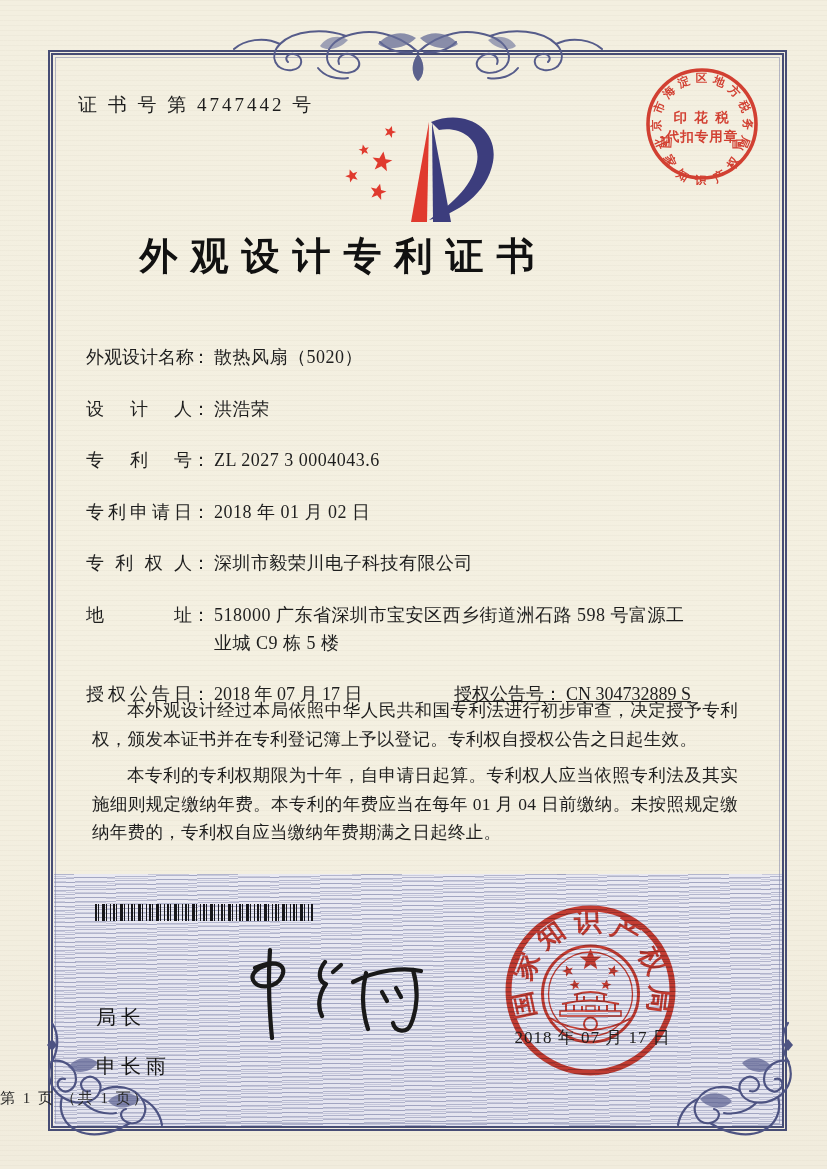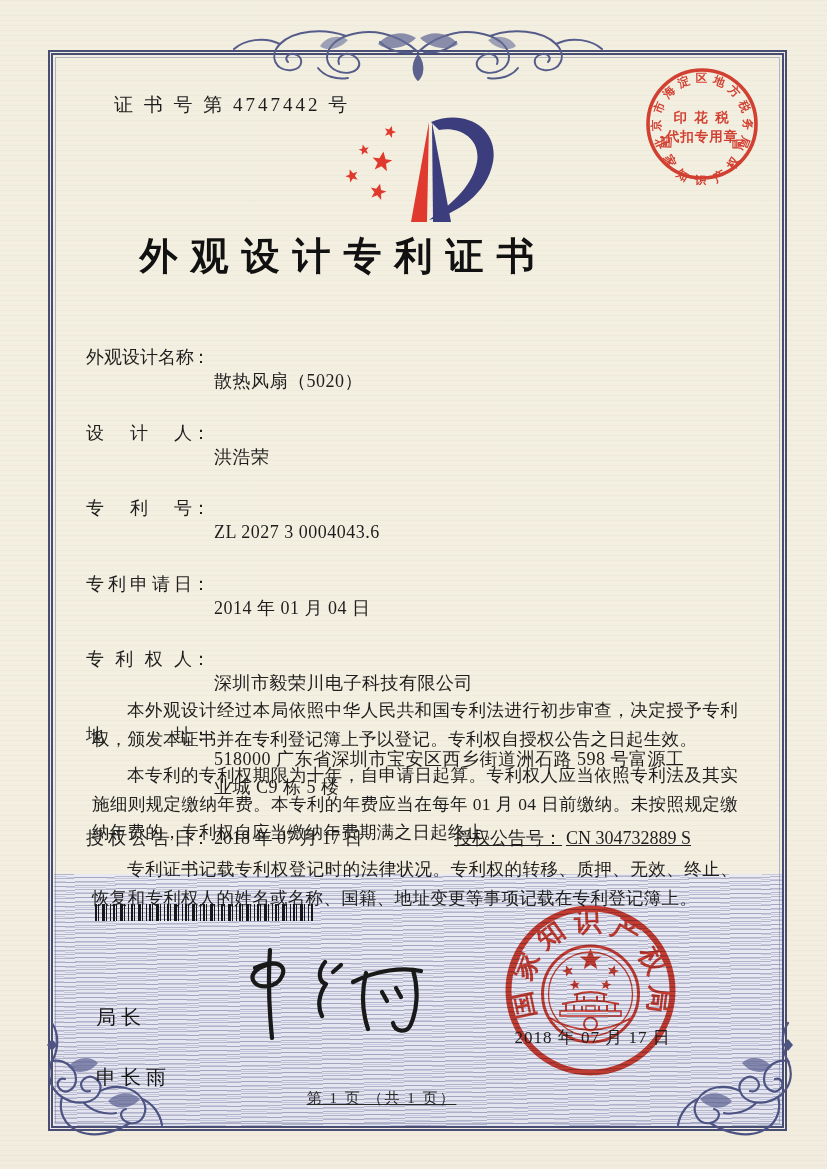--- a/index.html
+++ b/index.html
@@ -19,52 +19,52 @@
     border:5px double #474d75;box-sizing:border-box;pointer-events:none;z-index:2;}
   .frame-inner{position:absolute;left:55px;top:57px;width:725px;height:1067px;
     border:1px solid rgba(125,131,168,.55);box-sizing:border-box;pointer-events:none;z-index:2;}
   
   .waves{position:absolute;left:54px;top:874px;width:728px;height:252px;z-index:1;
     background:
       repeating-linear-gradient(178.6deg, rgba(125,130,168,.50) 0 1px, rgba(0,0,0,0) 1px 4px),
       repeating-linear-gradient(181.4deg, rgba(125,130,168,.30) 0 1px, rgba(0,0,0,0) 1px 5px),
       linear-gradient(180deg,#e9e9f2,#e4e4ef);
   }
-  .cert-no{position:absolute;left:78px;top:92px;font-size:19px;letter-spacing:3px;color:#1d1d1d;z-index:3;margin-left:36px;}
+  .cert-no{position:absolute;left:78px;top:92px;font-size:19px;letter-spacing:3px;color:#1d1d1d;z-index:3;}
   .title{position:absolute;left:0;top:231px;width:687px;text-align:center;
     font-size:38px;font-weight:700;letter-spacing:13px;color:#111;z-index:3;}
   .logo{position:absolute;left:333px;top:110px;z-index:3;}
   .tax-stamp{position:absolute;left:641px;top:63px;z-index:4;mix-blend-mode:multiply;opacity:.95;}
   .fields{position:absolute;left:86px;top:343px;width:652px;z-index:3;font-size:18px;color:#1e1e1e;}
   .field-row{position:relative;display:flex;align-items:flex-start;margin-bottom:23.5px;line-height:28px;}
   .field-label{display:inline-block;width:106px;text-align:justify;text-align-last:justify;white-space:nowrap;}
   .field-colon{display:inline-block;margin-right:4px;}
-  .field-value{flex:1;letter-spacing:.5px;margin-top:24px;}
+  .field-value{flex:1;letter-spacing:.5px;}
   .row-address .field-value{max-width:482px;}
   .grant-row{position:relative;height:28px;}
   .grant-right{position:absolute;left:368px;top:0;display:flex;text-decoration:underline;}
   .paras{position:absolute;left:84px;top:688px;width:662px;z-index:3;font-size:17.5px;color:#1e1e1e;}
   .paras p{margin:8px;text-indent:2em;line-height:28.6px;text-align:justify;letter-spacing:.3px;}
   .barcode{position:absolute;left:95px;top:904px;width:218px;height:17px;z-index:3;
     background:repeating-linear-gradient(90deg,
       #17171a 0 2px, rgba(0,0,0,0) 2px 3px,
       #17171a 3px 4px, rgba(0,0,0,0) 4px 7px,
       #17171a 7px 10px, rgba(0,0,0,0) 10px 11px,
       #17171a 11px 12px, rgba(0,0,0,0) 12px 15px,
       #17171a 15px 16px, rgba(0,0,0,0) 16px 18px);
   }
   .officer{position:absolute;left:96px;top:1004px;z-index:3;
     font-family:"Liberation Sans","DejaVu Sans",sans-serif;font-size:20px;color:#171717;letter-spacing:5px;}
-  .officer .name{margin-top:33px;}
+  .officer .name{margin-top:22px;}
   .signature{position:absolute;left:225px;top:942px;z-index:3;}
   .seal{position:absolute;left:498px;top:898px;z-index:3;mix-blend-mode:multiply;opacity:.96;}
   .seal-date{position:absolute;left:500px;top:1026px;width:185px;text-align:center;
     font-size:17px;letter-spacing:1px;color:#1c1c1c;z-index:4;}
-  .footer{position:absolute;left:0;top:1089px;width:763px;text-align:center;
-    font-size:15px;letter-spacing:2px;color:#2a2a2a;z-index:3;text-decoration:underline;}
+  .footer{position:absolute;left:0;top:1089px;width:763px;
+    font-size:15px;letter-spacing:2px;color:#2a2a2a;z-index:3;}
   .ornament{position:absolute;z-index:2;}
   .orn-top{left:228px;top:22px;}
   .orn-bl{left:38px;top:983px;}
   .orn-br{left:672px;top:983px;}
   svg text{font-family:"Liberation Serif","DejaVu Serif",serif;}
 </style>
 </head>
 <body>
 
 <div class="page">
@@ -157,21 +157,21 @@
       <span class="field-value">洪浩荣</span>
     </div>
     <div class="field-row">
       <span class="field-label">专利号</span>
         <span class="field-colon">：</span>
       <span class="field-value">ZL 2027 3 0004043.6</span>
     </div>
     <div class="field-row">
       <span class="field-label">专利申请日</span>
         <span class="field-colon">：</span>
-      <span class="field-value">2014 年 01 月 04 日</span>
+      <span class="field-value">2018 年 01 月 02 日</span>
     </div>
     <div class="field-row">
       <span class="field-label">专利权人</span>
         <span class="field-colon">：</span>
       <span class="field-value">深圳市毅荣川电子科技有限公司</span>
     </div>
     <div class="field-row row-address">
       <span class="field-label">地址</span>
         <span class="field-colon">：</span>
       <span class="field-value">518000 广东省深圳市宝安区西乡街道洲石路 598 号富源工业城 C9 栋 5 楼</span>
@@ -184,21 +184,20 @@
         <span>授权公告号</span>
           <span class="field-colon">：</span>
         <span>CN 304732889 S</span>
       </span>
     </div>
   </div>
 
   <div class="paras">
     <p>本外观设计经过本局依照中华人民共和国专利法进行初步审查，决定授予专利权，颁发本证书并在专利登记簿上予以登记。专利权自授权公告之日起生效。</p>
     <p>本专利的专利权期限为十年，自申请日起算。专利权人应当依照专利法及其实施细则规定缴纳年费。本专利的年费应当在每年 01 月 04 日前缴纳。未按照规定缴纳年费的，专利权自应当缴纳年费期满之日起终止。</p>
-    <p>专利证书记载专利权登记时的法律状况。专利权的转移、质押、无效、终止、恢复和专利权人的姓名或名称、国籍、地址变更等事项记载在专利登记簿上。</p>
   </div>
 
   <div class="barcode"></div>
 
   <div class="officer">
     <div>局长</div>
     <div class="name">申长雨</div>
   </div>
 
   <svg class="signature" width="210" height="105" viewBox="0 0 210 105">

